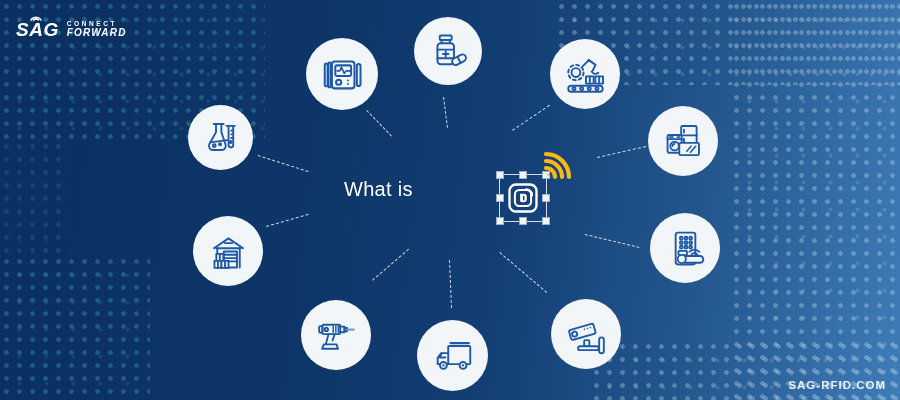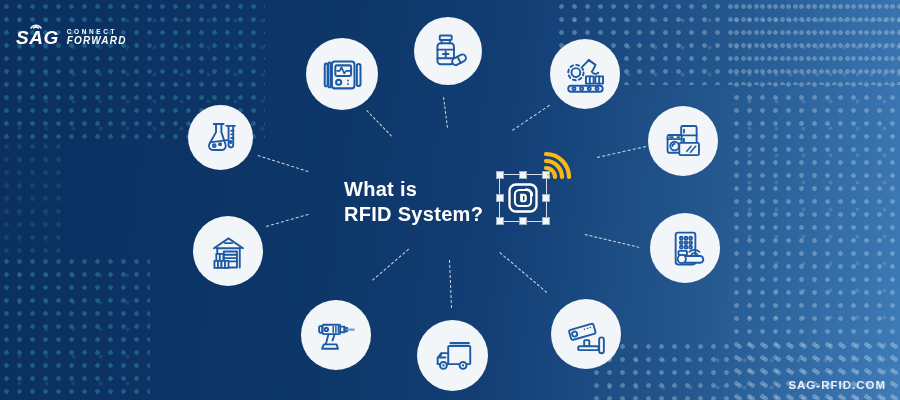--- a/index.html
+++ b/index.html
@@ -24,29 +24,29 @@
     background-size:13px 13px,27px 27px;
     background-position:0 0,6px 7px;
   }
   .d1{left:0;top:0;width:265px;height:140px;}
   .d2{left:0;top:255px;width:150px;height:145px;}
   .d3{left:0;top:140px;width:70px;height:115px;opacity:.5;}
   .d4{right:0;top:0;width:345px;height:85px;}
   .d5{right:0;top:0;width:170px;height:400px;}
   .d6{right:0;bottom:0;width:310px;height:60px;}
   
-  .logo{position:absolute;left:16px;top:13px;display:flex;align-items:center;gap:8px;color:#fff;margin-top:8px;}
+  .logo{position:absolute;left:16px;top:13px;display:flex;align-items:center;gap:8px;color:#fff;}
   .sag-wrap{position:relative;padding-top:6px;}
   .sag{font-size:19px;font-weight:800;font-style:italic;letter-spacing:.5px;}
   .sag-signal{position:absolute;left:13px;top:-1px;}
   .tagline{display:flex;flex-direction:column;line-height:1.15;padding-top:5px;}
   .tag-top{font-size:6.5px;letter-spacing:2.6px;font-weight:600;}
   .tag-bottom{font-size:10px;font-weight:800;letter-spacing:1.2px;font-style:italic;}
   
-  .title{position:absolute;left:344px;top:177px;color:#fff;font-size:20px;font-weight:700;line-height:25px;letter-spacing:.3px;}
+  .title{position:absolute;left:344px;top:177px;color:#fff;font-size:20px;font-weight:400;line-height:25px;letter-spacing:.3px;}
   
   .website{position:absolute;right:14px;bottom:9px;color:#eaf0f7;font-size:11.5px;font-weight:700;letter-spacing:1px;margin-left:48px;}
   
   .dash{position:absolute;height:0;border-top:1.6px dashed rgba(255,255,255,.8);transform-origin:0 0;}
   .l-flask{left:258px;top:155px;width:53px;transform:rotate(17.7deg);}
   .l-monitor{left:367px;top:110px;width:36px;transform:rotate(46deg);}
   .l-pills{left:444px;top:97px;width:31px;transform:rotate(82.6deg);}
   .l-robot{left:512px;top:130px;width:45px;transform:rotate(-34deg);}
   .l-appliance{left:597px;top:157px;width:50px;transform:rotate(-12.7deg);}
   .l-lock{left:585px;top:234px;width:56px;transform:rotate(13.3deg);}
@@ -107,21 +107,20 @@
   <div class="dash l-robot"></div>
   <div class="dash l-appliance"></div>
   <div class="dash l-lock"></div>
   <div class="dash l-warehouse"></div>
   <div class="dash l-drill"></div>
   <div class="dash l-truck"></div>
   <div class="dash l-camera"></div>
 
   <div class="title">
     <div>What is</div>
-    <div>RFID System?</div>
   </div>
 
   <div class="frame">
     <span class="h nw"></span>
     <span class="h n"></span>
     <span class="h ne"></span>
     <span class="h w"></span>
     <span class="h e"></span>
     <span class="h sw"></span>
     <span class="h s"></span>

